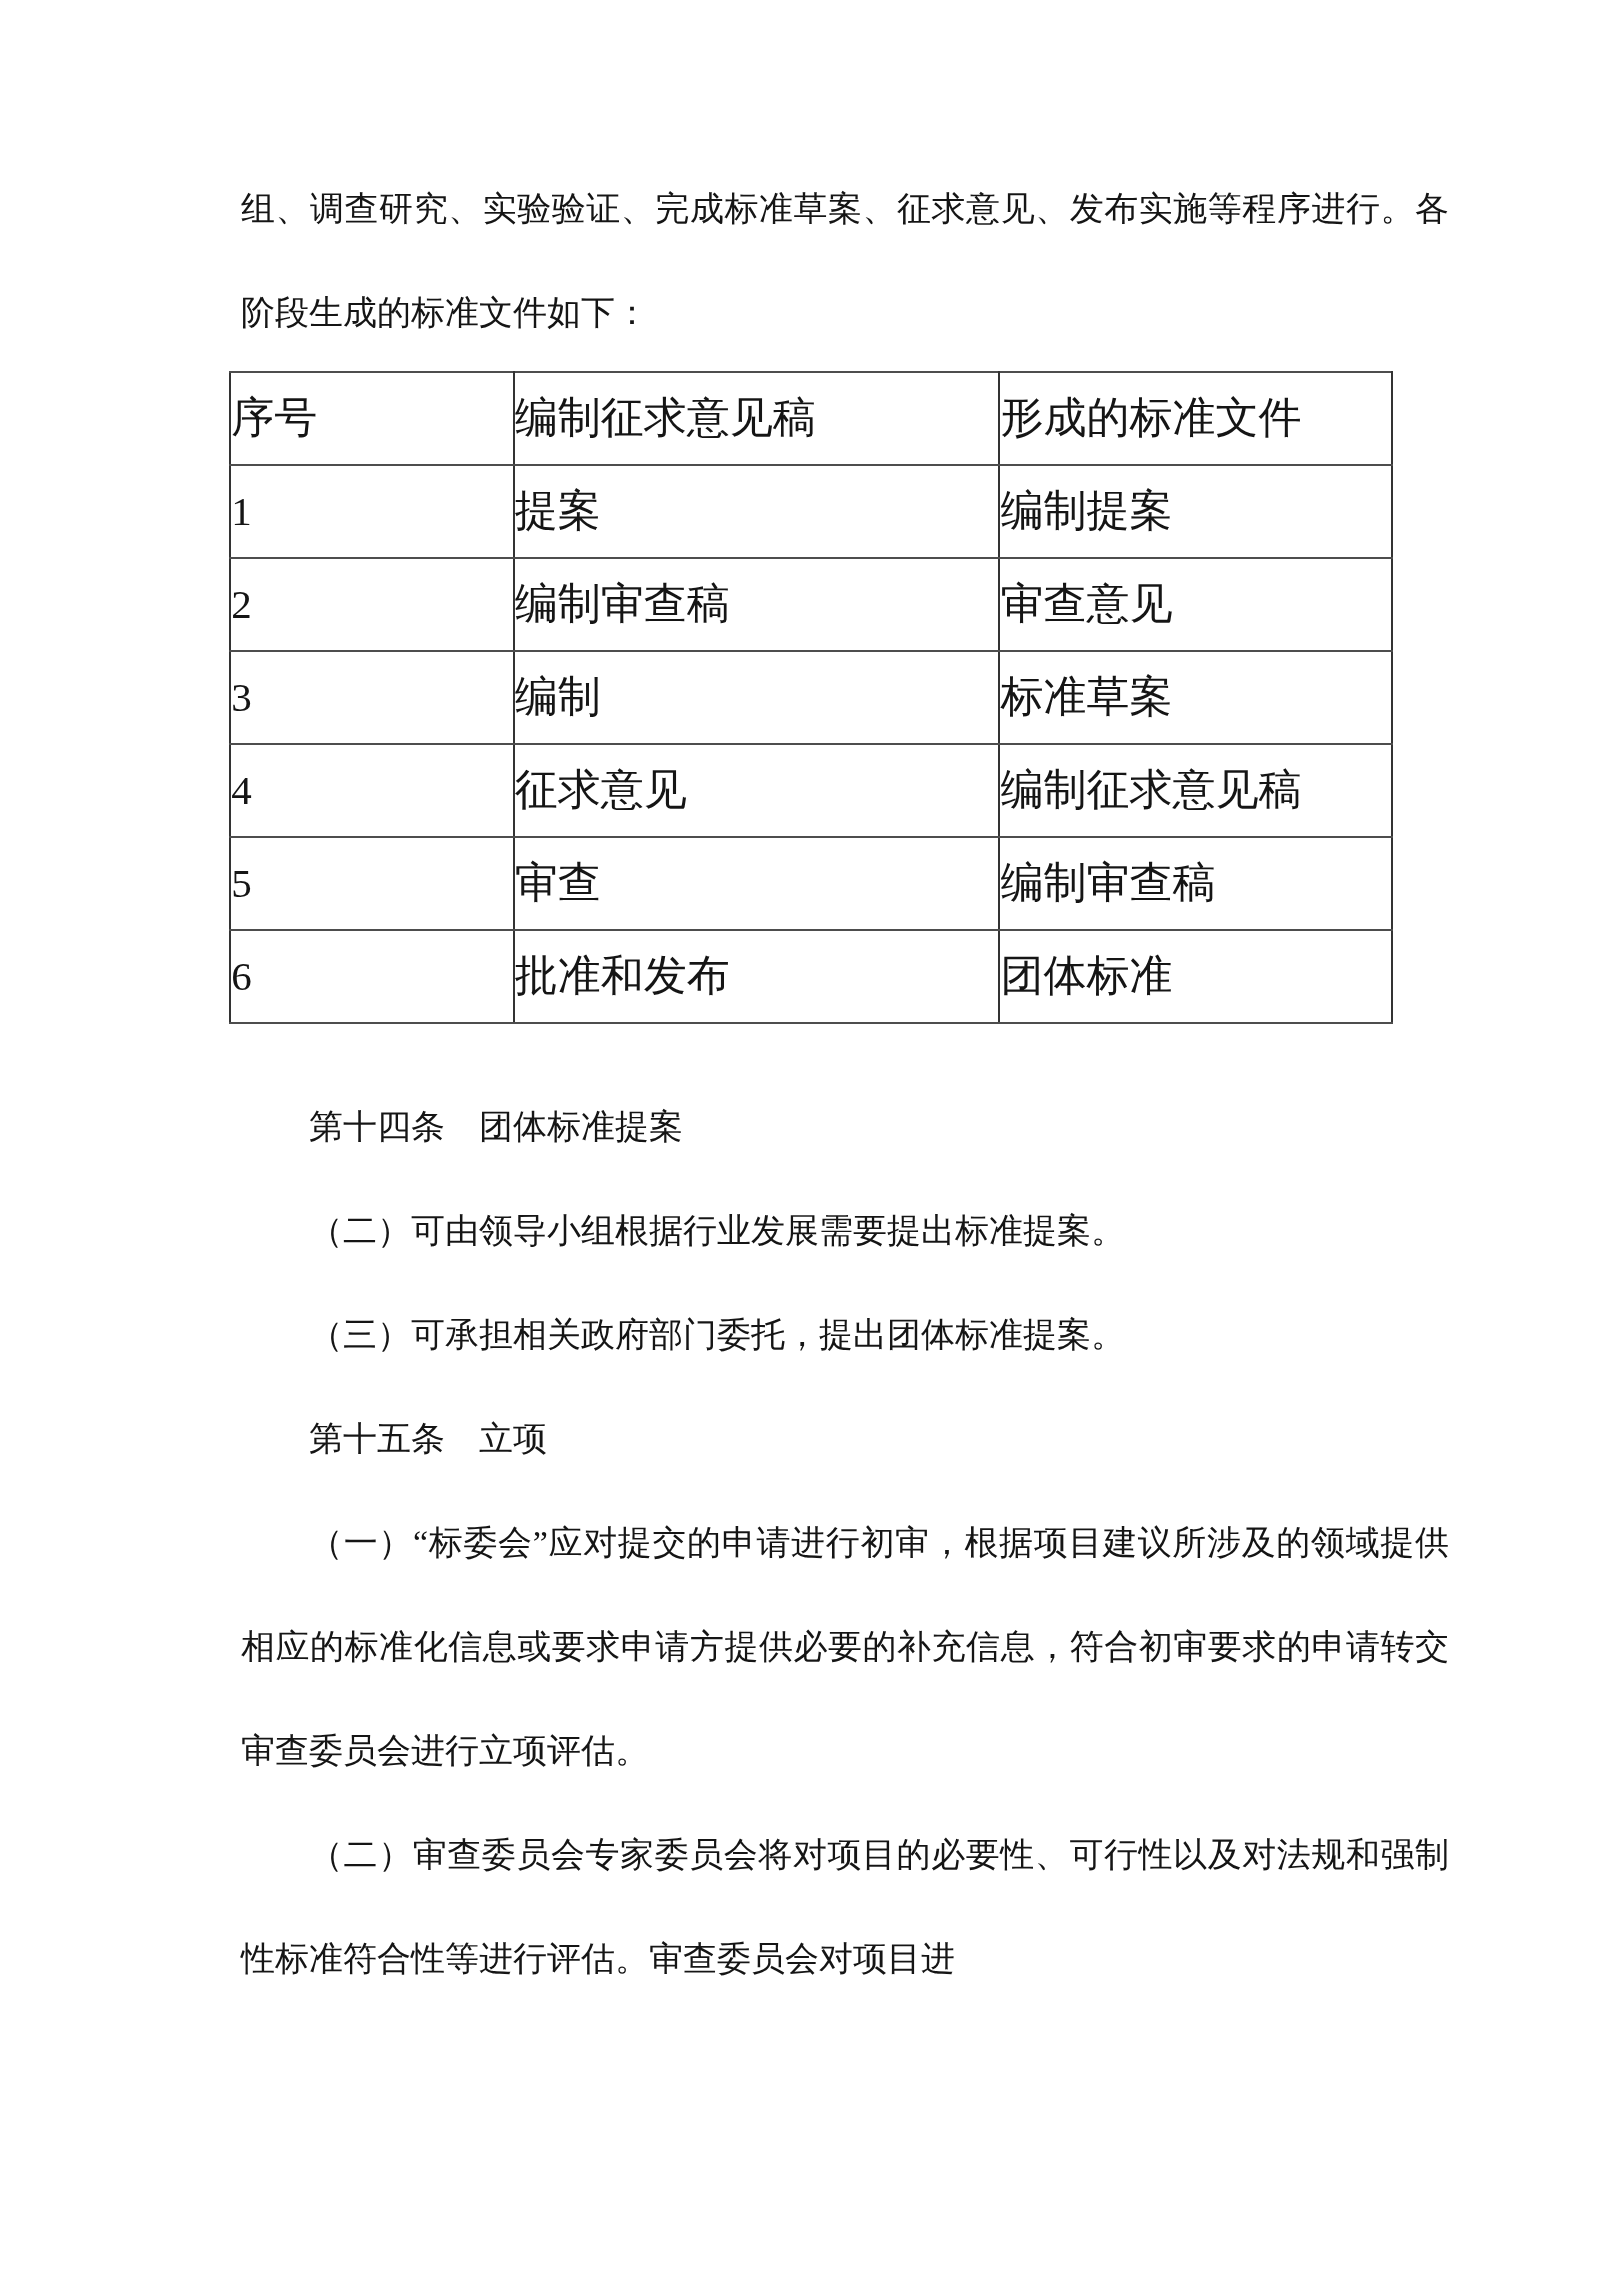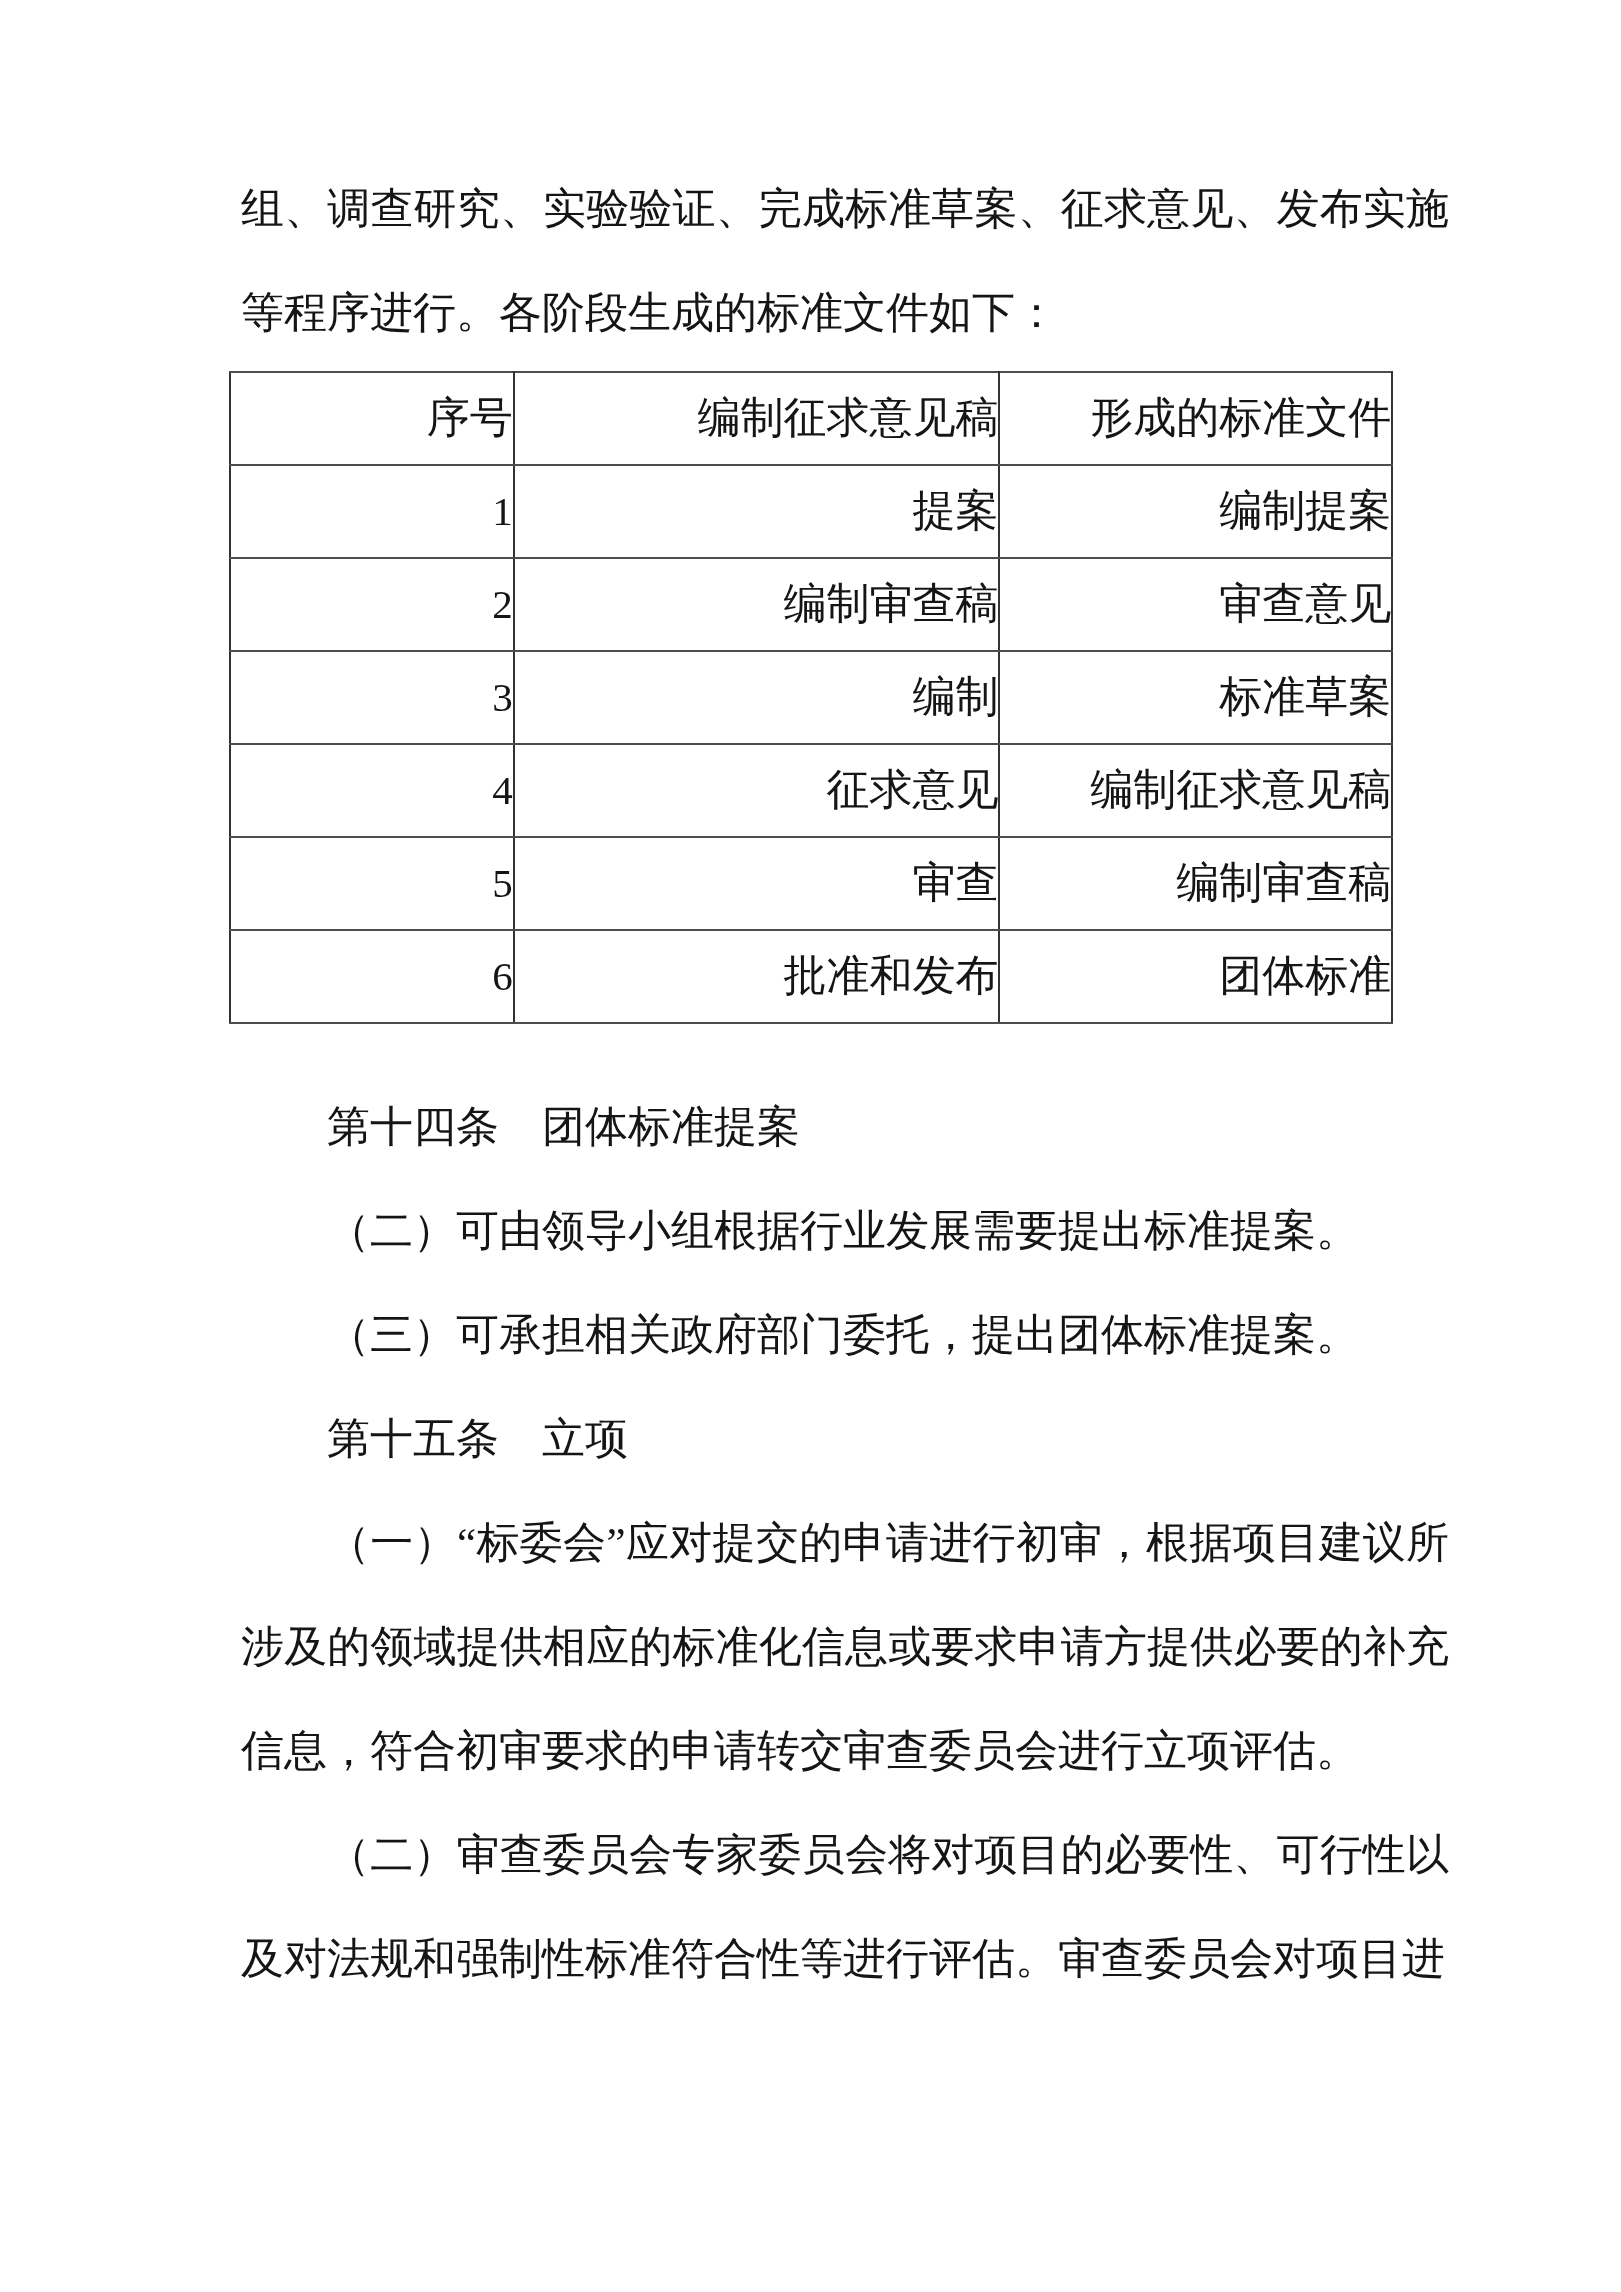--- a/index.html
+++ b/index.html
@@ -13,21 +13,21 @@
     color:#151515;
   }
   .content{
     position:absolute;
     left:241px;
     top:157px;
     width:1208px;
   }
   .content p{
     margin:0;
-    font-size:43px;
+    font-size:34px;
     line-height:104px;
     text-align:justify;
     word-break:break-all;
   }
   p.indent{ text-indent:2em; }
   table.std-table{
     border-collapse:collapse;
     table-layout:fixed;
     width:1164px;
     margin:5.9px 0 0 -11.8px;
@@ -36,21 +36,21 @@
   .std-table col.c2{ width:41.8%; }
   .std-table col.c3{ width:33.8%; }
   .std-table th,
   .std-table td{
     border-top:2.9px solid #4d4d4d;
     border-bottom:2.9px solid #4d4d4d;
     border-left:2px solid #333333;
     border-right:2px solid #333333;
     height:91px;
     padding:0;
-    text-align:right;
+    text-align:left;
     vertical-align:middle;
     font-size:43px;
     font-weight:normal;
     color:#151515;
   }
   .std-table td.num{ font-size:41px; }
   .articles{ margin-top:51px; }
 </style>
 </head>
 <body>

